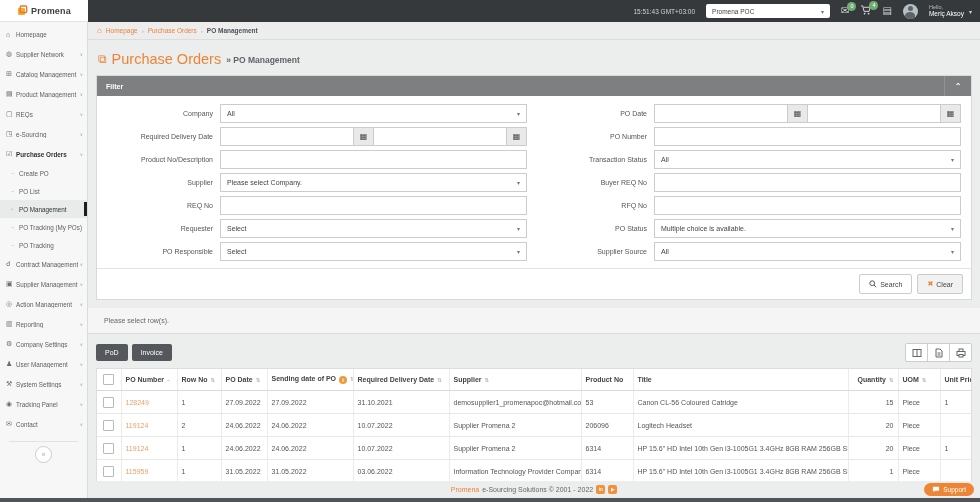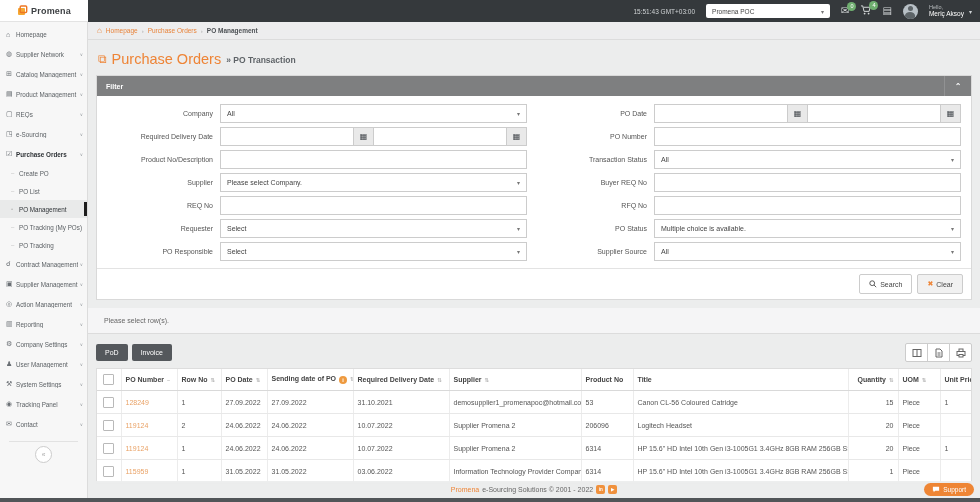--- a/index.html
+++ b/index.html
@@ -249,21 +249,21 @@
     <span class="crumb-sep">›</span>
     <span class="crumb-link">Purchase Orders</span>
     <span class="crumb-sep">›</span>
     <span class="crumb-current">PO Management</span>
   </div>
 
   <div class="content">
     <div class="page-title">
       <span class="pt-icon">⧉</span>
       <span class="pt-main">Purchase Orders</span>
-      <span class="pt-sub">» PO Transaction</span>
+      <span class="pt-sub">» PO Management</span>
     </div>
 
     <div class="filter-panel">
       <div class="filter-header">
         <span>Filter</span>
         <span class="filter-collapse">
             <span>⌃</span>
           </span>
       </div>
       <div class="filter-body">

